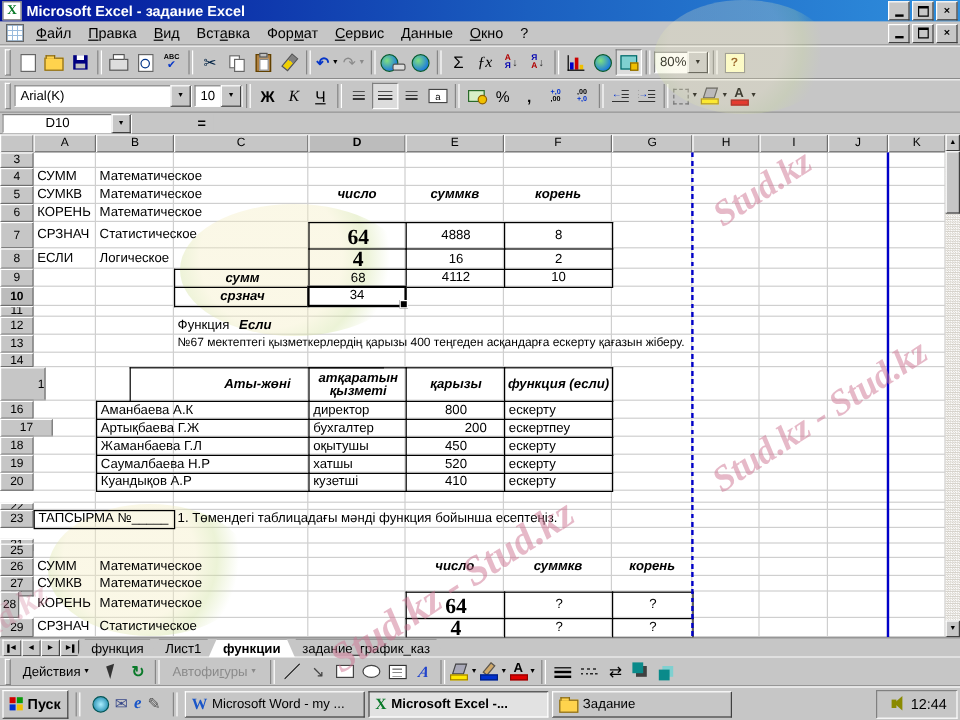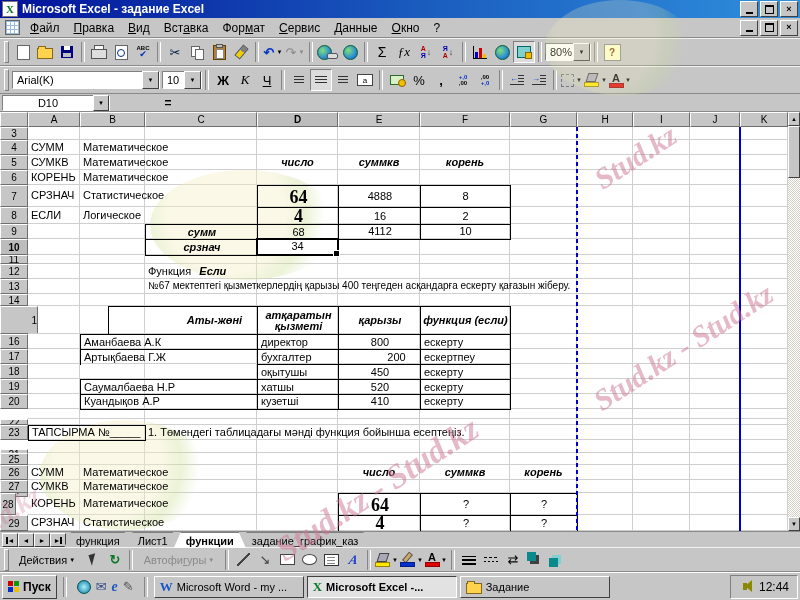--- a/index.html
+++ b/index.html
@@ -427,21 +427,21 @@
       <div class="rowhdr" style="left: 0px; top: 73px; width: 28px; height: 22px;">7</div>
       <div class="rowhdr" style="left: 0px; top: 95px; width: 28px; height: 17px;">8</div>
       <div class="rowhdr" style="left: 0px; top: 112px; width: 28px; height: 15px;">9</div>
       <div class="rowhdr hsel" style="left: 0px; top: 127px; width: 28px; height: 16px;">10</div>
       <div class="rowhdr" style="left: 0px; top: 143px; width: 28px; height: 9px;">11</div>
       <div class="rowhdr" style="left: 0px; top: 152px; width: 28px; height: 15px;">12</div>
       <div class="rowhdr" style="left: 0px; top: 167px; width: 28px; height: 15px;">13</div>
       <div class="rowhdr" style="left: 0px; top: 182px; width: 28px; height: 12px;">14</div>
       <div class="rowhdr" style="left: 0px; top: 194px; width: 28px; height: 28px; padding-left: 36px;">15</div>
       <div class="rowhdr" style="left: 0px; top: 222px; width: 28px; height: 15px;">16</div>
-      <div class="rowhdr" style="left: 0px; top: 237px; width: 28px; height: 15px;">17</div>
+      <div class="rowhdr" style="left: 0px; top: 237px; width: 44px; height: 15px;">17</div>
       <div class="rowhdr" style="left: 0px; top: 252px; width: 28px; height: 15px;">18</div>
       <div class="rowhdr" style="left: 0px; top: 267px; width: 28px; height: 15px;">19</div>
       <div class="rowhdr" style="left: 0px; top: 282px; width: 28px; height: 15px;">20</div>
       <div class="rowhdr" style="left: 0px; top: 297px; width: 28px; height: 10px; margin-top: 40px;">21</div>
       <div class="rowhdr" style="left: 0px; top: 307px; width: 28px; height: 6px;">22</div>
       <div class="rowhdr" style="left: 0px; top: 313px; width: 28px; height: 15px;">23</div>
       <div class="rowhdr" style="left: 0px; top: 328px; width: 28px; height: 13px; margin-top: 44px;">24</div>
       <div class="rowhdr" style="left: 0px; top: 341px; width: 28px; height: 12px;">25</div>
       <div class="rowhdr" style="left: 0px; top: 353px; width: 28px; height: 15px;">26</div>
       <div class="rowhdr" style="left: 0px; top: 368px; width: 28px; height: 13px;">27</div>
@@ -597,20 +597,23 @@
       </div>
       <div class="cell bd" style="left: 257px; top: 237px; height: 16px; width: 82px; border-left: 1px solid rgb(0, 0, 0); border-top: 1px solid rgb(0, 0, 0);">
         <span>бухгалтер</span>
       </div>
       <div class="cell num bd" style="left: 338px; top: 237px; height: 16px; width: 83px; border-left: 1px solid rgb(0, 0, 0); border-top: 1px solid rgb(0, 0, 0); padding-left: 33px;">
         <span>200</span>
       </div>
       <div class="cell bd" style="left: 420px; top: 237px; height: 16px; width: 91px; border-left: 1px solid rgb(0, 0, 0); border-top: 1px solid rgb(0, 0, 0); border-right: 1px solid rgb(0, 0, 0);">
         <span>ескертпеу</span>
       </div>
+      <div class="cell bd" style="left: 80px; top: 252px; height: 16px; width: 178px; border-left: 1px solid rgb(0, 0, 0); border-top: 1px solid rgb(0, 0, 0);">
+        <span>Жаманбаева Г.Л</span>
+      </div>
       <div class="cell bd" style="left: 257px; top: 252px; height: 16px; width: 82px; border-left: 1px solid rgb(0, 0, 0); border-top: 1px solid rgb(0, 0, 0);">
         <span>оқытушы</span>
       </div>
       <div class="cell num bd" style="left: 338px; top: 252px; height: 16px; width: 83px; border-left: 1px solid rgb(0, 0, 0); border-top: 1px solid rgb(0, 0, 0);">
         <span>450</span>
       </div>
       <div class="cell bd" style="left: 420px; top: 252px; height: 16px; width: 91px; border-left: 1px solid rgb(0, 0, 0); border-top: 1px solid rgb(0, 0, 0); border-right: 1px solid rgb(0, 0, 0);">
         <span>ескерту</span>
       </div>
       <div class="cell bd" style="left: 80px; top: 267px; height: 16px; width: 178px; border-left: 1px solid rgb(0, 0, 0); border-top: 1px solid rgb(0, 0, 0);">

